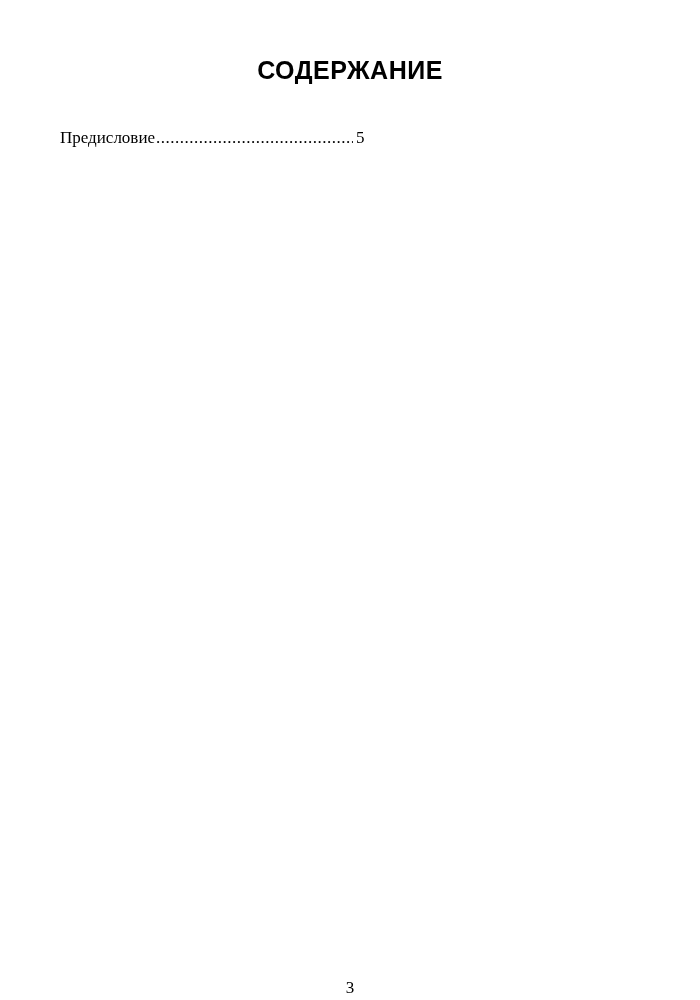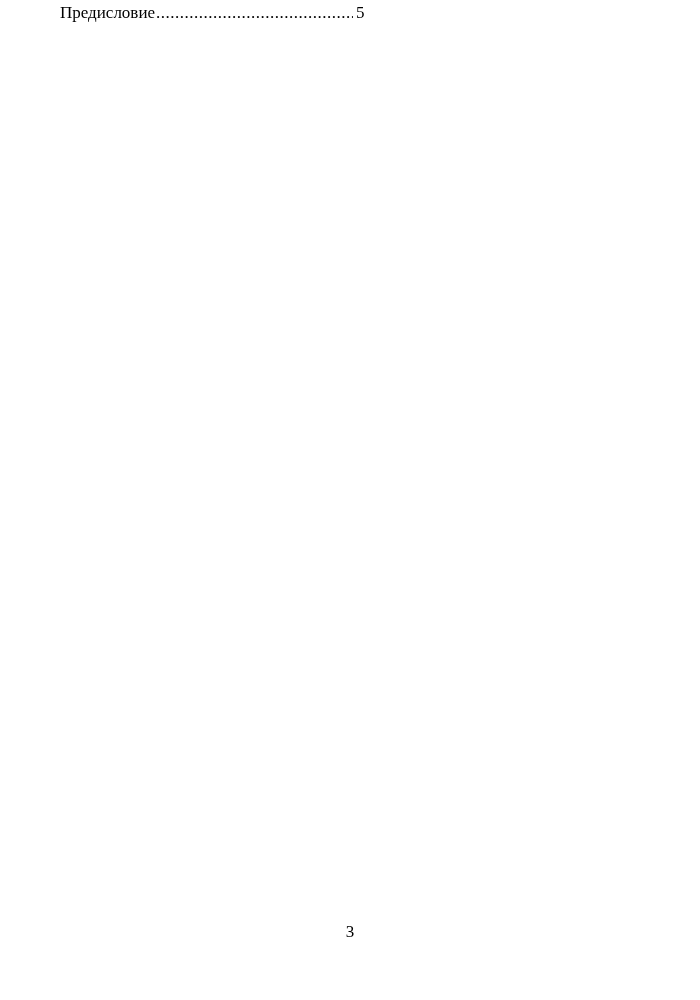--- a/index.html
+++ b/index.html
@@ -43,20 +43,21 @@
     padding: 0;
   }
   
   .row {
     display: flex;
     align-items: baseline;
     width: 100%;
   }
   .row .label {
     white-space: nowrap;
+    margin-top: 6px;
   }
   .row .leader {
     flex: 1 1 auto;
     overflow: hidden;
     white-space: nowrap;
     margin: 0 1px;
     font-size: 17px;
     letter-spacing: 0.5px;
     color: #000;
   }
@@ -74,20 +75,21 @@
     bottom: 58px;
     text-align: center;
     font-size: 17px;
   }
 </style>
 </head>
 <body>
 
 <div class="page">
 
+  <div class="doc-title">СОДЕРЖАНИЕ</div>
 
   <div class="toc-list">
 
     <div class="toc-entry">
       <div class="row">
         <span class="label">Предисловие</span>
         <span class="leader"></span>
         <span class="page">5</span>
       </div>
     </div>

